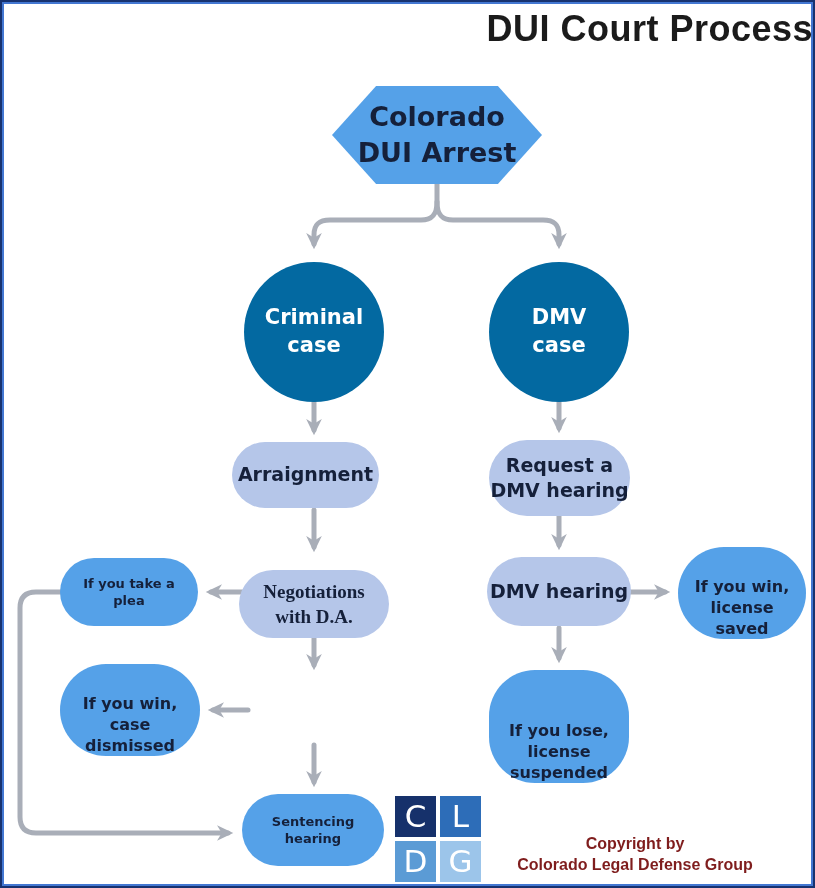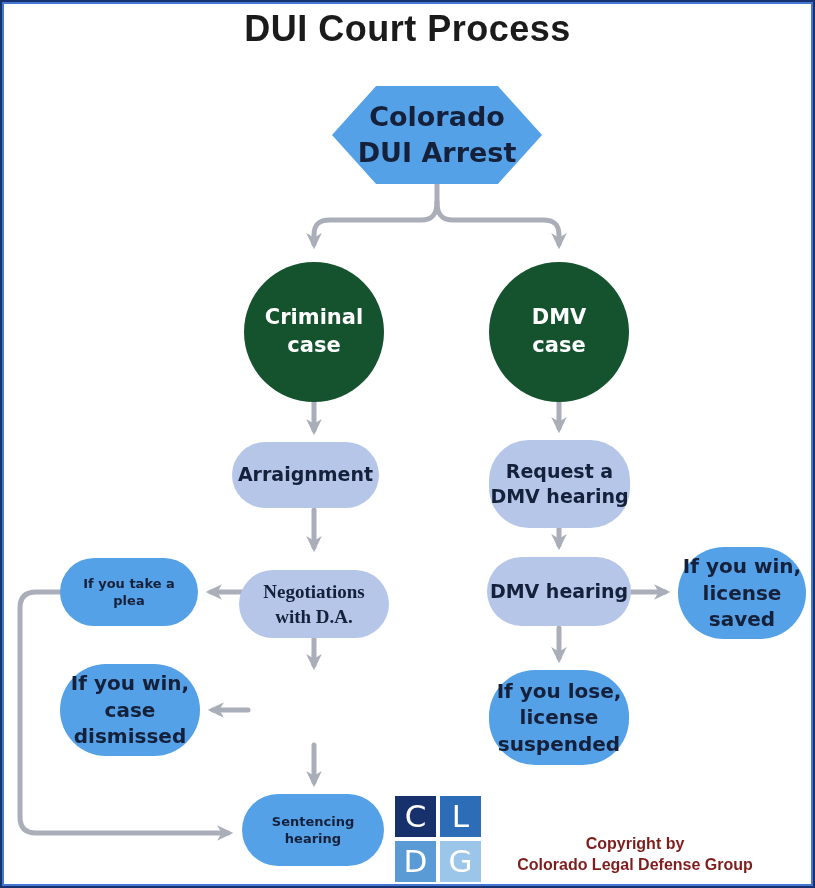--- a/index.html
+++ b/index.html
@@ -5,46 +5,46 @@
   html,body{margin:0;padding:0;background:#fff;}
   .page{
     position:relative;width:815px;height:888px;box-sizing:border-box;
     background:#fff;overflow:hidden;
     border:2px solid #17326f;
     box-shadow:inset 0 0 0 2px #4377d2;
     font-family:"DejaVu Sans","Liberation Sans",sans-serif;
   }
   .title{
     position:absolute;top:6px;left:0;width:100%;margin:0;
-    text-align:center;font-family:"Liberation Sans",sans-serif;
+    text-align:right;font-family:"Liberation Sans",sans-serif;
     font-size:36px;font-weight:bold;color:#1b1b1b;letter-spacing:0.5px;
   }
   .connectors{position:absolute;top:0;left:0;width:815px;height:888px;}
   .node{
     position:absolute;display:flex;align-items:center;justify-content:center;
     text-align:center;box-sizing:border-box;
   }
   .label{white-space:pre-line;text-align:center;line-height:1.32;}
   .hexagon{
     background:#55a1e8;color:#15203a;font-weight:bold;font-size:27px;
     clip-path:polygon(0% 50%,21% 0%,79% 0%,100% 50%,79% 100%,21% 100%);
   }
   .circle{
-    background:#14532d;color:#ffffff;font-weight:bold;font-size:21px;
+    background:#0369a1;color:#ffffff;font-weight:bold;font-size:21px;
     border-radius:50%;
   }
   .pill-lav{
     background:#b5c6e9;color:#15203a;font-weight:bold;font-size:19px;
     border-radius:40px;
   }
   .pill-blue{
     background:#55a1e8;color:#15203a;font-weight:bold;font-size:13px;
     border-radius:40px;
   }
-  .pill-tall{border-radius:46px;font-size:20px;}
+  .pill-tall{border-radius:46px;font-size:16px;align-items:flex-end;}
   .logo{
     position:absolute;left:393px;top:794px;width:86px;height:86px;
     display:grid;grid-template-columns:41px 41px;grid-template-rows:41px 41px;gap:4px;
   }
   .logo .sq{
     display:flex;align-items:center;justify-content:center;
     font-size:31px;font-weight:400;color:#ffffff;line-height:1;
   }
   .sq-c{background:#16316b;}
   .sq-l{background:#2d6db8;}
@@ -121,36 +121,36 @@
     <span class="label">If you win,
 case
 dismissed</span>
   </div>
 
   <div class="node pill-blue" style="left:240px;top:792px;width:142px;height:72px;">
     <span class="label">Sentencing
 hearing</span>
   </div>
 
-  <div class="node pill-lav" style="left:487px;top:438px;width:141px;height:88px;">
+  <div class="node pill-lav" style="left:487px;top:438px;width:141px;height:76px;">
     <span class="label">Request a
 DMV hearing</span>
   </div>
 
   <div class="node pill-lav" style="left:485px;top:555px;width:144px;height:69px;">
     <span class="label">DMV hearing</span>
   </div>
 
   <div class="node pill-blue pill-tall" style="left:676px;top:545px;width:128px;height:92px;">
     <span class="label">If you win,
 license
 saved</span>
   </div>
 
-  <div class="node pill-blue pill-tall" style="left:487px;top:668px;width:140px;height:95px;">
+  <div class="node pill-blue pill-tall" style="left:487px;top:668px;width:140px;height:113px;">
     <span class="label">If you lose,
 license
 suspended</span>
   </div>
 
   <div class="logo">
     <div class="sq sq-c">
       <span>C</span>
     </div>
     <div class="sq sq-l">

